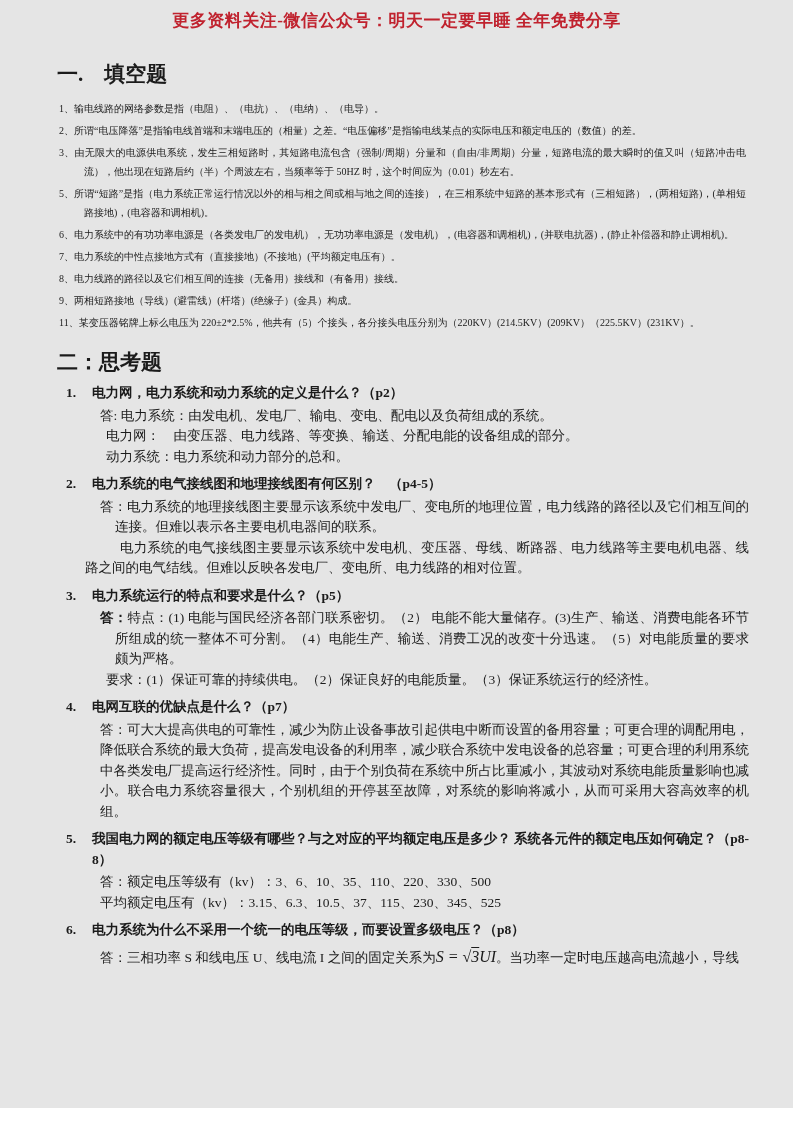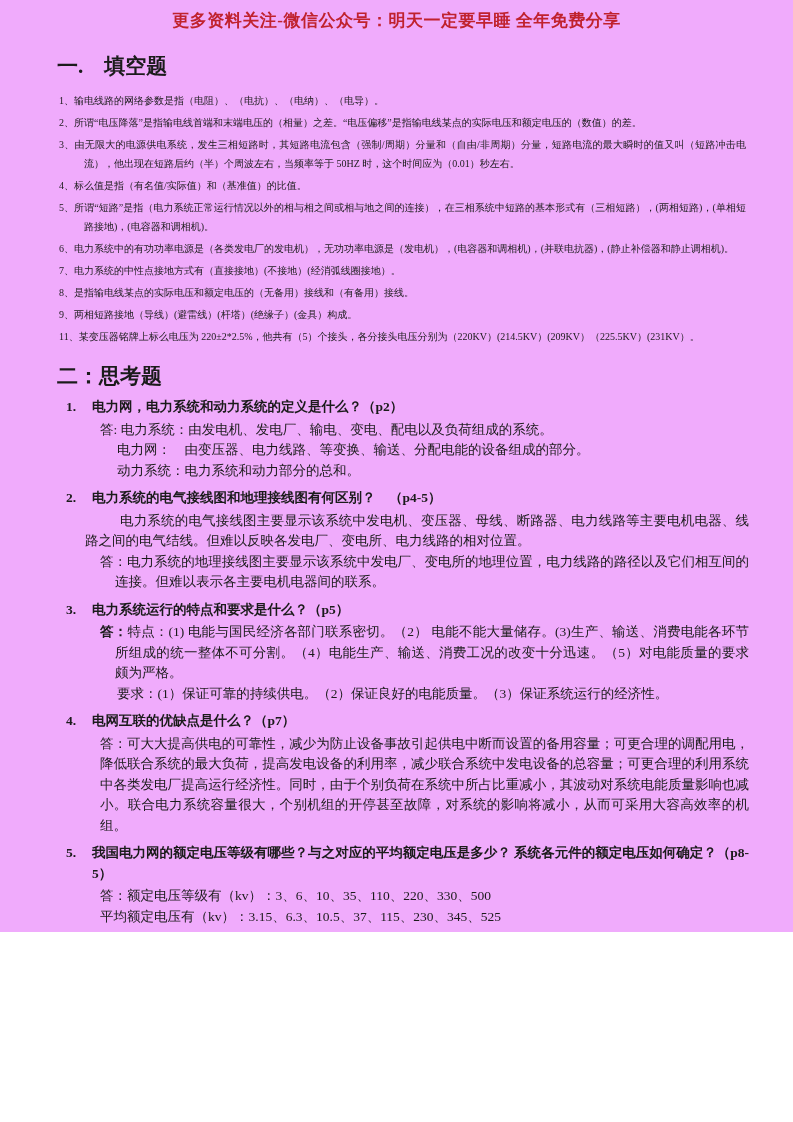--- a/index.html
+++ b/index.html
@@ -1,99 +1,98 @@
 <!DOCTYPE html>
 <html><head>
 <meta charset="utf-8">
 <style>
   html, body { margin:0; padding:0; background:#ffffff; }
   .page {
-    width:793px; height:932px; background:#f0abfc;
+    width:793px; height:1108px; background:#e5e5e5;
     font-family:"Liberation Serif","DejaVu Serif",serif;
     color:#1b1b1b; overflow:hidden; position:relative;
     -webkit-font-smoothing:antialiased;
   }
   .header-notice {
     padding-top:9px; text-align:center;
     font-size:17px; font-weight:bold; letter-spacing:0.5px;
   }
-  .s1-title { margin:20px 0 11px 57px; font-size:21px; font-weight:bold; }
+  .s1-title { margin:28px 0 11px 57px; font-size:21px; font-weight:bold; }
   .s1-list  { margin:0 47px 0 59px; font-size:10px; line-height:19px; text-align:justify; }
   .s1-item  { padding-left:25px; text-indent:-25px; margin-bottom:3px; }
 
   .s2-title { margin:16px 0 6px 57px; font-size:21px; font-weight:bold; }
   .s2-list  { margin:0 44px 0 66px; font-size:13.5px; line-height:20.5px; }
   .q-row  { display:flex; font-weight:bold; margin:7px 0 2px 0; }
   .q-num  { flex:none; width:26px; }
   .q-text { flex:1; text-align:justify; }
   .answers { margin-left:34px; text-align:justify; }
   .ans.hang    { padding-left:15px; text-indent:-15px; }
-  .ans.sub     { margin-left:17px; }
+  .ans.sub     { margin-left:6px; }
   .ans.pindent { margin-left:-15px; text-indent:35px; }
   .ans.gap     { margin-top:6px; }
   .ans-label.bold { font-weight:bold; }
   .formula { font-size:16px; font-style:italic; white-space:nowrap; }
   .formula .radicand { text-decoration:overline; }
   .formula i { font-style:italic; }
 </style>
 </head>
 <body>
 
 <div class="page">
   <div class="header-notice" style="color: rgb(192, 34, 46);">更多资料关注-微信公众号：明天一定要早睡  全年免费分享</div>
   <div class="s1-title">一.　填空题</div>
   <div class="s1-list" id="s1-list">
       <div class="s1-item"><span class="item-num">1、</span><span>输电线路的网络参数是指（电阻）、（电抗）、（电纳）、（电导）。</span></div>
       <div class="s1-item"><span class="item-num">2、</span><span>所谓“电压降落”是指输电线首端和末端电压的（相量）之差。“电压偏移”是指输电线某点的实际电压和额定电压的（数值）的差。</span></div>
       <div class="s1-item"><span class="item-num">3、</span><span>由无限大的电源供电系统，发生三相短路时，其短路电流包含（强制/周期）分量和（自由/非周期）分量，短路电流的最大瞬时的值又叫（短路冲击电流），他出现在短路后约（半）个周波左右，当频率等于 50HZ 时，这个时间应为（0.01）秒左右。</span></div>
-      <div class="s1-item"><span class="item-num">4、</span><span>标么值是指（有名值/实际值）和（基准值）的比值。</span></div>
       <div class="s1-item"><span class="item-num">5、</span><span>所谓“短路”是指（电力系统正常运行情况以外的相与相之间或相与地之间的连接），在三相系统中短路的基本形式有（三相短路），(两相短路)，(单相短路接地)，(电容器和调相机)。</span></div>
       <div class="s1-item"><span class="item-num">6、</span><span>电力系统中的有功功率电源是（各类发电厂的发电机），无功功率电源是（发电机），(电容器和调相机)，(并联电抗器)，(静止补偿器和静止调相机)。</span></div>
-      <div class="s1-item"><span class="item-num">7、</span><span>电力系统的中性点接地方式有（直接接地）(不接地）(经消弧线圈接地）。</span></div>
-      <div class="s1-item"><span class="item-num">8、</span><span>是指输电线某点的实际电压和额定电压的（无备用）接线和（有备用）接线。</span></div>
+      <div class="s1-item"><span class="item-num">7、</span><span>电力系统的中性点接地方式有（直接接地）(不接地）(平均额定电压有）。</span></div>
+      <div class="s1-item"><span class="item-num">8、</span><span>电力线路的路径以及它们相互间的连接（无备用）接线和（有备用）接线。</span></div>
       <div class="s1-item"><span class="item-num">9、</span><span>两相短路接地（导线）(避雷线）(杆塔）(绝缘子）(金具）构成。</span></div>
       <div class="s1-item"><span class="item-num">11、</span><span>某变压器铭牌上标么电压为 220±2*2.5%，他共有（5）个接头，各分接头电压分别为（220KV）(214.5KV）(209KV）（225.5KV）(231KV）。</span></div>
     </div>
   <div class="s2-title">二：思考题</div>
   <div class="s2-list" id="s2-list">
       <div class="q-row">
         <span class="q-num">1.</span>
         <div class="q-text">电力网，电力系统和动力系统的定义是什么？（p2）</div>
       </div>
       <div class="answers">
         <div class="ans hang"><span class="ans-label">答: </span><span>电力系统：由发电机、发电厂、输电、变电、配电以及负荷组成的系统。</span></div>
         <div class="ans sub"><span>电力网：　由变压器、电力线路、等变换、输送、分配电能的设备组成的部分。</span></div>
         <div class="ans sub"><span>动力系统：电力系统和动力部分的总和。</span></div>
       </div>
       <div class="q-row">
         <span class="q-num">2.</span>
         <div class="q-text">电力系统的电气接线图和地理接线图有何区别？　（p4-5）</div>
       </div>
       <div class="answers">
+        <div class="ans hang"><span class="ans-label">答：</span><span>电力系统的地理接线图主要显示该系统中发电厂、变电所的地理位置，电力线路的路径以及它们相互间的连接。但难以表示各主要电机电器间的联系。</span></div>
         <div class="ans pindent"><span>电力系统的电气接线图主要显示该系统中发电机、变压器、母线、断路器、电力线路等主要电机电器、线路之间的电气结线。但难以反映各发电厂、变电所、电力线路的相对位置。</span></div>
-        <div class="ans hang"><span class="ans-label">答：</span><span>电力系统的地理接线图主要显示该系统中发电厂、变电所的地理位置，电力线路的路径以及它们相互间的连接。但难以表示各主要电机电器间的联系。</span></div>
       </div>
       <div class="q-row">
         <span class="q-num">3.</span>
         <div class="q-text">电力系统运行的特点和要求是什么？（p5）</div>
       </div>
       <div class="answers">
         <div class="ans hang"><span class="ans-label bold">答：</span><span>特点：(1) 电能与国民经济各部门联系密切。（2） 电能不能大量储存。(3)生产、输送、消费电能各环节所组成的统一整体不可分割。（4）电能生产、输送、消费工况的改变十分迅速。（5）对电能质量的要求颇为严格。</span></div>
         <div class="ans sub"><span>要求：(1）保证可靠的持续供电。（2）保证良好的电能质量。（3）保证系统运行的经济性。</span></div>
       </div>
       <div class="q-row">
         <span class="q-num">4.</span>
         <div class="q-text">电网互联的优缺点是什么？（p7）</div>
       </div>
       <div class="answers">
         <div class="ans plain"><span class="ans-label">答：</span><span>可大大提高供电的可靠性，减少为防止设备事故引起供电中断而设置的备用容量；可更合理的调配用电，降低联合系统的最大负荷，提高发电设备的利用率，减少联合系统中发电设备的总容量；可更合理的利用系统中各类发电厂提高运行经济性。同时，由于个别负荷在系统中所占比重减小，其波动对系统电能质量影响也减小。联合电力系统容量很大，个别机组的开停甚至故障，对系统的影响将减小，从而可采用大容高效率的机组。</span></div>
       </div>
       <div class="q-row">
         <span class="q-num">5.</span>
-        <div class="q-text">我国电力网的额定电压等级有哪些？与之对应的平均额定电压是多少？ 系统各元件的额定电压如何确定？（p8-5）</div>
+        <div class="q-text">我国电力网的额定电压等级有哪些？与之对应的平均额定电压是多少？ 系统各元件的额定电压如何确定？（p8-8）</div>
       </div>
       <div class="answers">
         <div class="ans hang"><span class="ans-label">答：</span><span>额定电压等级有（kv）：3、6、10、35、110、220、330、500</span></div>
         <div class="ans plain"><span>平均额定电压有（kv）：3.15、6.3、10.5、37、115、230、345、525</span></div>
       </div>
       <div class="q-row">
         <span class="q-num">6.</span>
         <div class="q-text">电力系统为什么不采用一个统一的电压等级，而要设置多级电压？（p8）</div>
       </div>
       <div class="answers">

